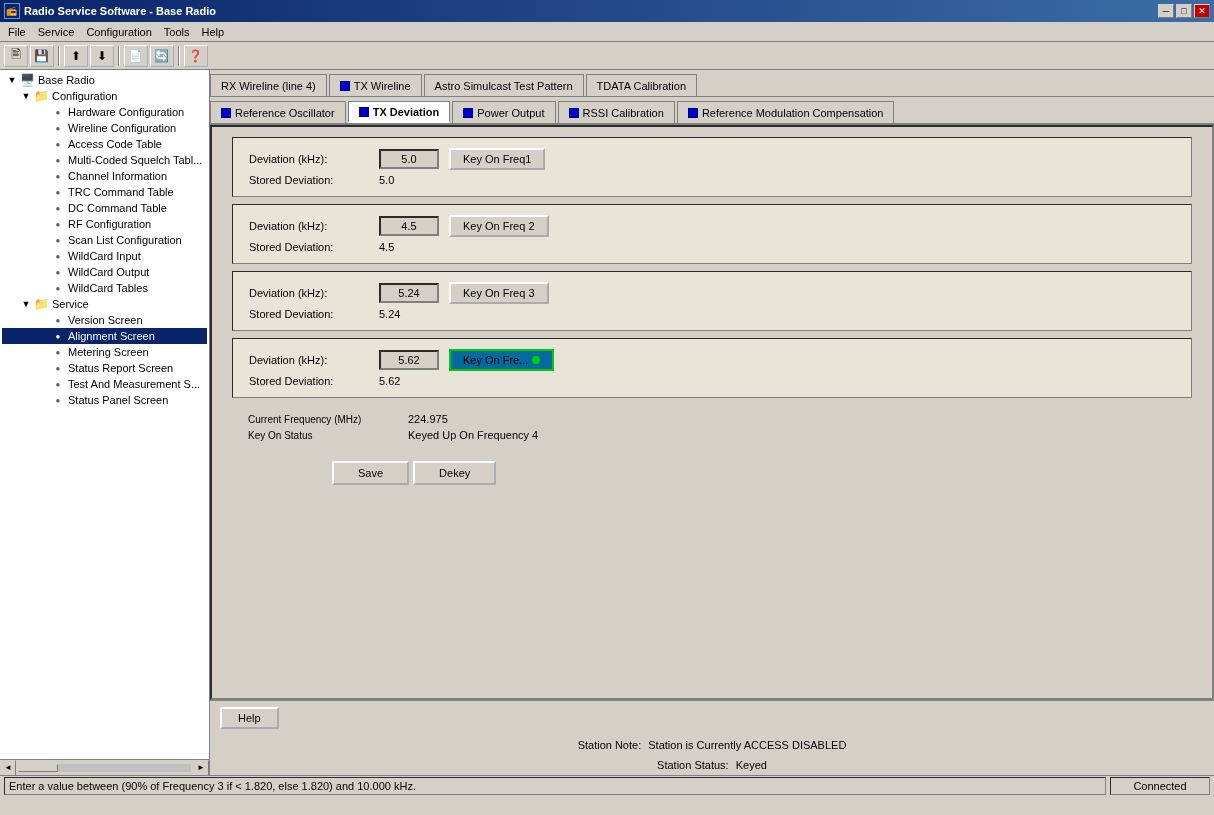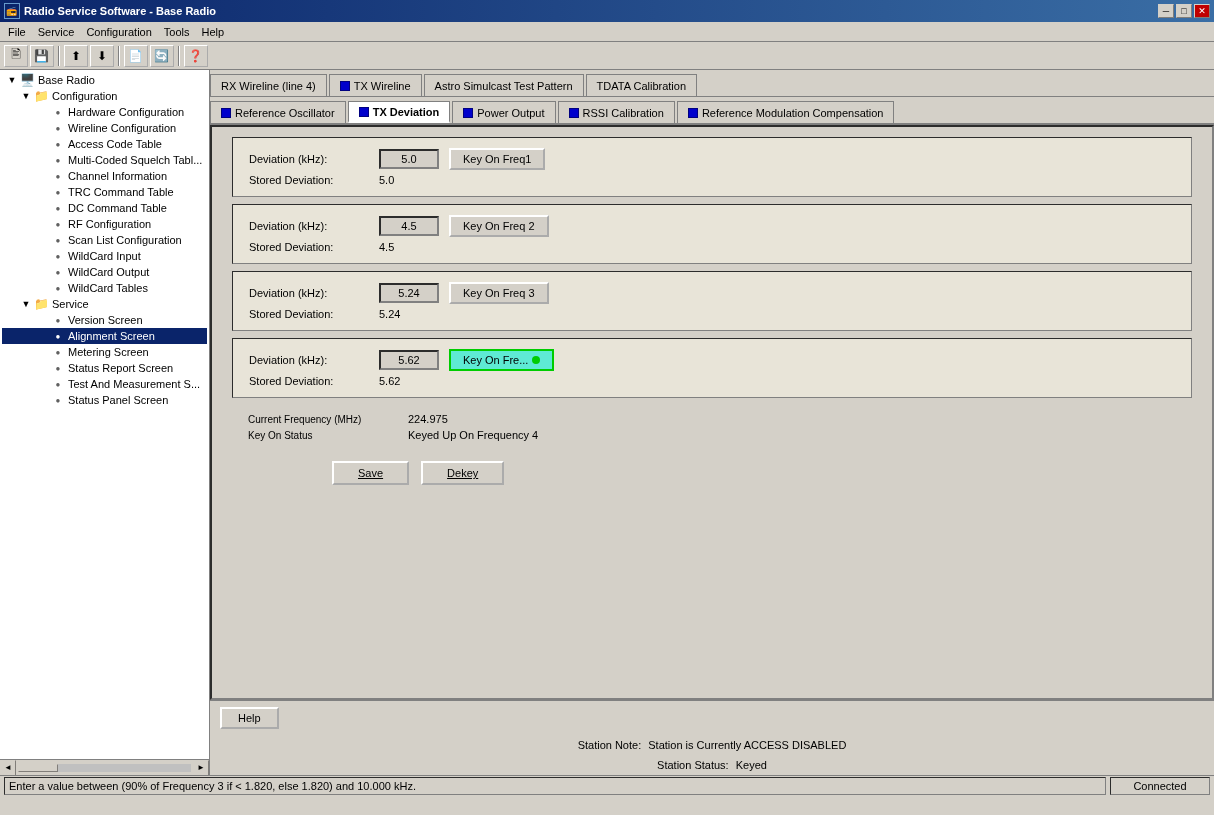--- a/index.html
+++ b/index.html
@@ -268,21 +268,21 @@
       margin-left: 10px;
       padding: 2px 12px;
       height: 22px;
       background: #d4d0c8;
       border: 2px outset #ffffff;
       cursor: pointer;
       font-size: 11px;
     }
     .key-btn.active-key {
       border: 2px solid #00cc00;
-      background: #5eead4;
+      background: #0369a1;
     }
     .key-btn-inner {
       display: flex;
       align-items: center;
       gap: 4px;
     }
     .key-indicator {
       width: 8px;
       height: 8px;
       border-radius: 50%;
@@ -313,23 +313,22 @@
       width: 160px;
       font-size: 10px;
     }
     .status-value {
       font-size: 11px;
     }
 
     
     .bottom-btns {
       display: flex;
-      gap: 12px;
+      gap: 4px;
       padding: 8px 16px;
-      text-decoration: underline;
     }
     .action-btn {
       padding: 3px 24px;
       height: 24px;
       background: #d4d0c8;
       border: 2px outset #ffffff;
       cursor: pointer;
       font-size: 11px;
     }
 

